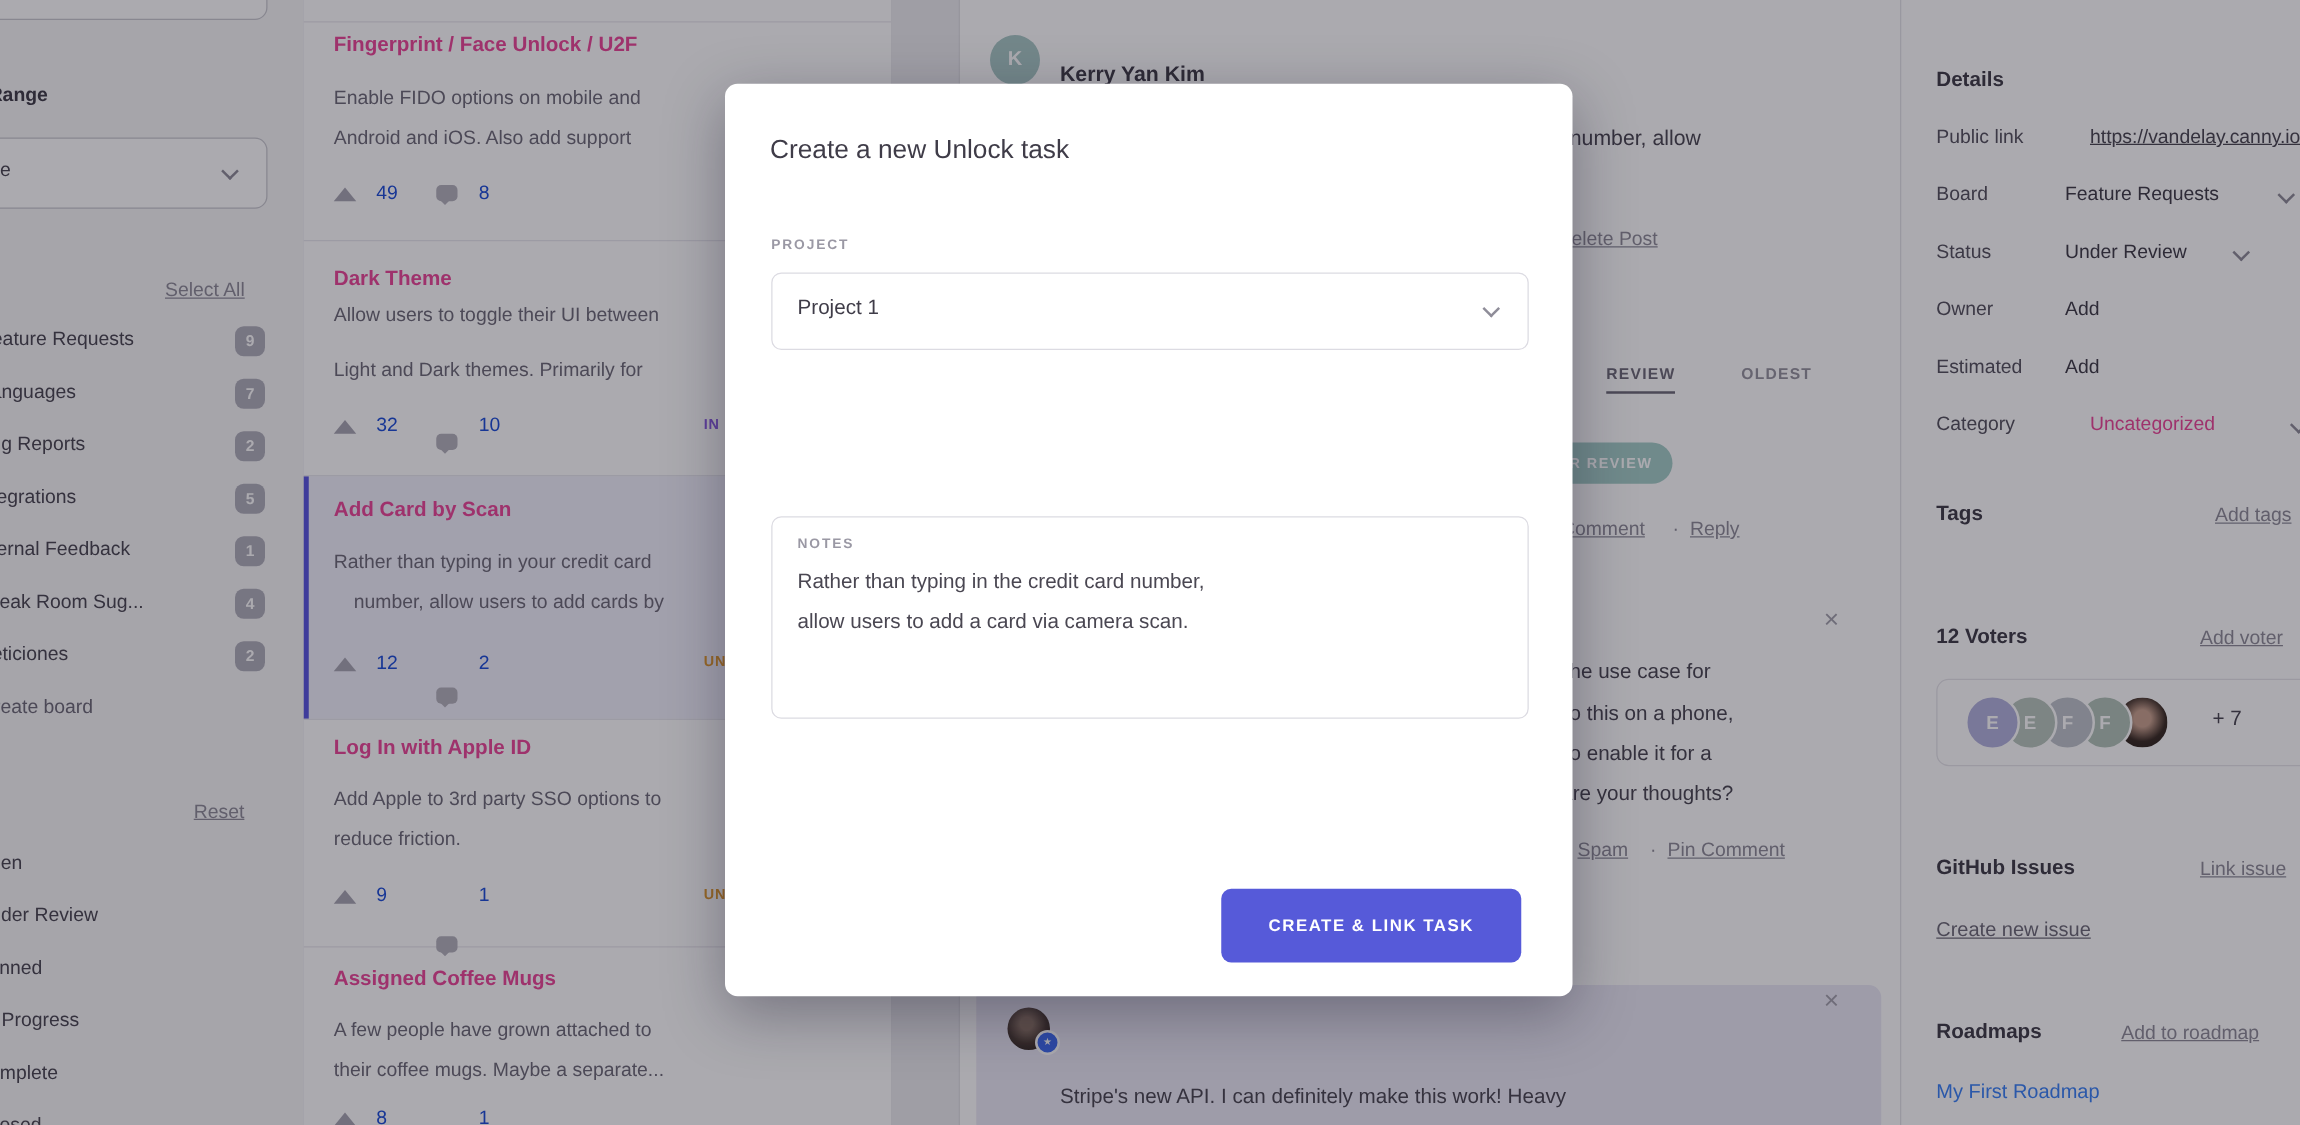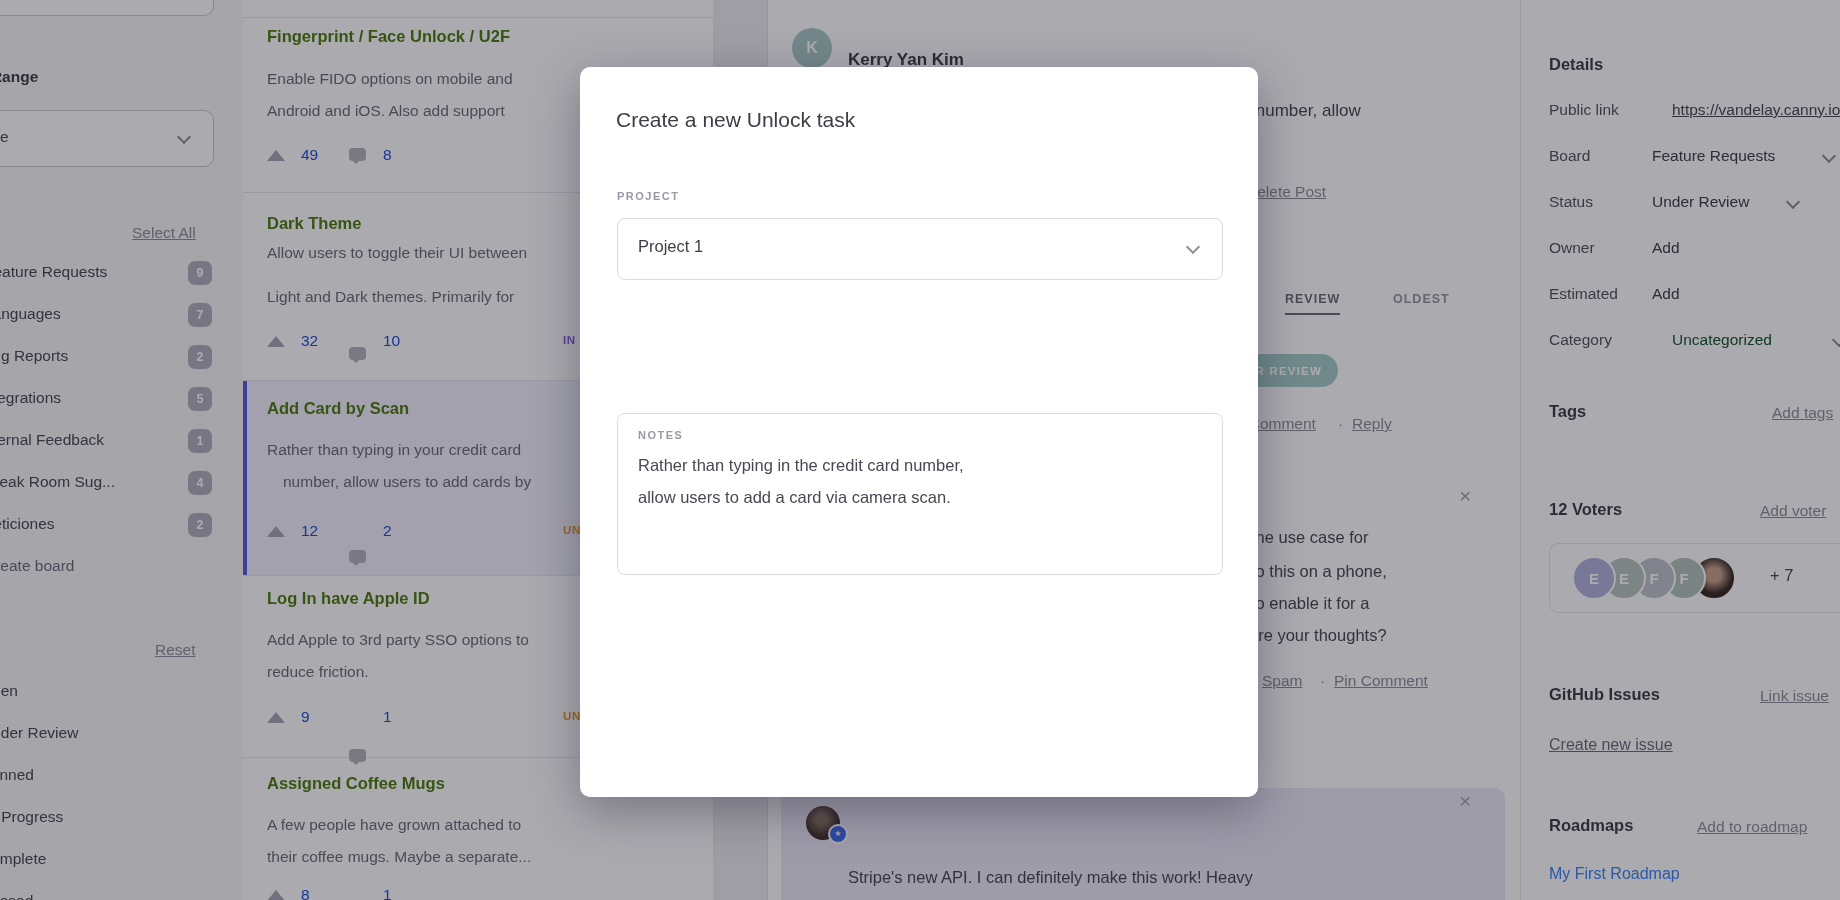--- a/index.html
+++ b/index.html
@@ -1,21 +1,21 @@
 <!DOCTYPE html>
 <html><head>
 <meta charset="utf-8">
 <style>
   html,body{margin:0;padding:0;background:#fff;}
   #app{position:relative;width:1840px;height:900px;overflow:hidden;
        font-family:"Liberation Sans", sans-serif;background:#fff;}
   .abs{position:absolute;}
   .nowrap{white-space:nowrap;}
   
-  .card-title{font-size:16.5px;font-weight:700;color:#4d7c0f;}
+  .card-title{font-size:16.5px;font-weight:700;color:#ec4899;}
   .card-desc{font-size:15.5px;color:#6e6b78;}
   .meta-num{font-size:15.5px;color:#1d4ed8;}
   .side-item{font-size:15.5px;color:#4a4752;}
   .lnk{font-size:15.5px;color:#8f8d99;text-decoration:underline;cursor:pointer;}
   .lnk-dark{font-size:15.5px;color:#6e6b78;text-decoration:underline;cursor:pointer;}
   .dot{font-size:15.5px;color:#8f8d99;}
   .upper-lbl{font-size:11px;font-weight:700;letter-spacing:1.5px;color:#9a98a4;}
   .panel-h{font-size:16.5px;font-weight:700;color:#3f3c48;}
   .panel-lbl{font-size:15.5px;color:#55525e;}
   .panel-val{font-size:15.5px;color:#3f3c48;}
@@ -129,21 +129,21 @@
 
   <div class="abs card-title nowrap" style="left:267px;top:399px;">Add Card by Scan</div>
   <div class="abs card-desc nowrap" style="left:267px;top:441px;">Rather than typing in your credit card</div>
   <div class="abs card-desc nowrap" style="left:267px;top:473px;margin-left:16px;">number, allow users to add cards by</div>
   <div class="abs tri" style="left:267px;top:526px;"></div>
   <div class="abs meta-num" style="left:301px;top:522px;">12</div>
   <div class="abs bub" style="left:349px;top:524px;"></div>
   <div class="abs meta-num" style="left:383px;top:522px;">2</div>
   <div class="abs badge-txt" style="left:563px;top:524px;color:#e09a2f;">UNDER REVIEW</div>
 
-  <div class="abs card-title nowrap" style="left:267px;top:589px;">Log In have Apple ID</div>
+  <div class="abs card-title nowrap" style="left:267px;top:589px;">Log In with Apple ID</div>
   <div class="abs card-desc nowrap" style="left:267px;top:631px;">Add Apple to 3rd party SSO options to</div>
   <div class="abs card-desc nowrap" style="left:267px;top:663px;">reduce friction.</div>
   <div class="abs tri" style="left:267px;top:712px;"></div>
   <div class="abs meta-num" style="left:301px;top:708px;">9</div>
   <div class="abs bub" style="left:349px;top:710px;"></div>
   <div class="abs meta-num" style="left:383px;top:708px;">1</div>
   <div class="abs badge-txt" style="left:563px;top:710px;color:#e09a2f;">UNDER REVIEW</div>
 
   <div class="abs card-title nowrap" style="left:267px;top:774px;">Assigned Coffee Mugs</div>
   <div class="abs card-desc nowrap" style="left:267px;top:816px;">A few people have grown attached to</div>
@@ -207,21 +207,21 @@
   <div class="abs panel-val nowrap" style="left:1652px;top:193px;">Under Review</div>
   <span class="chev abs" style="left:1788px;top:197px;"></span>
 
   <div class="abs panel-lbl nowrap" style="left:1549px;top:239px;">Owner</div>
   <div class="abs panel-val nowrap" style="left:1652px;top:239px;">Add</div>
 
   <div class="abs panel-lbl nowrap" style="left:1549px;top:285px;">Estimated</div>
   <div class="abs panel-val nowrap" style="left:1652px;top:285px;">Add</div>
 
   <div class="abs panel-lbl nowrap" style="left:1549px;top:331px;">Category</div>
-  <div class="abs panel-val nowrap" style="left:1672px;top:331px;color:#14532d;">Uncategorized</div>
+  <div class="abs panel-val nowrap" style="left:1672px;top:331px;color:#ec4899;">Uncategorized</div>
   <span class="chev abs" style="left:1834px;top:335px;"></span>
 
   <div class="abs panel-h nowrap" style="left:1549px;top:402px;">Tags</div>
   <div class="abs lnk nowrap" style="left:1772px;top:404px;">Add tags</div>
 
   <div class="abs panel-h nowrap" style="left:1549px;top:500px;">12 Voters</div>
   <div class="abs lnk nowrap" style="left:1760px;top:502px;">Add voter</div>
   <div class="abs" style="left:1549px;top:543px;width:300px;height:68px;border:1px solid #e6e5ea;border-radius:10px;"></div>
   <div class="abs av" style="left:1572px;top:556px;width:40px;height:40px;background:#b3b2dd;font-size:15px;z-index:6;border:2px solid #fff;">
       <span>E</span>
@@ -257,15 +257,16 @@
       <span class="chev abs" style="left:570px;top:23px;"></span>
     </div>
 
 
     <div class="field" style="left:37px;top:346px;width:604px;height:160px;">
       <span class="abs upper-lbl nowrap" style="left:20px;top:15px;">NOTES</span>
       <span class="abs nowrap" style="left:20px;top:42px;font-size:16.5px;color:#4a4752;">Rather than typing in the credit card number,</span>
       <span class="abs nowrap" style="left:20px;top:74px;font-size:16.5px;color:#4a4752;">allow users to add a card via camera scan.</span>
     </div>
 
+    <button id="create-btn">CREATE &amp; LINK TASK</button>
   </div>
 
 </div>
 
 </body></html>

